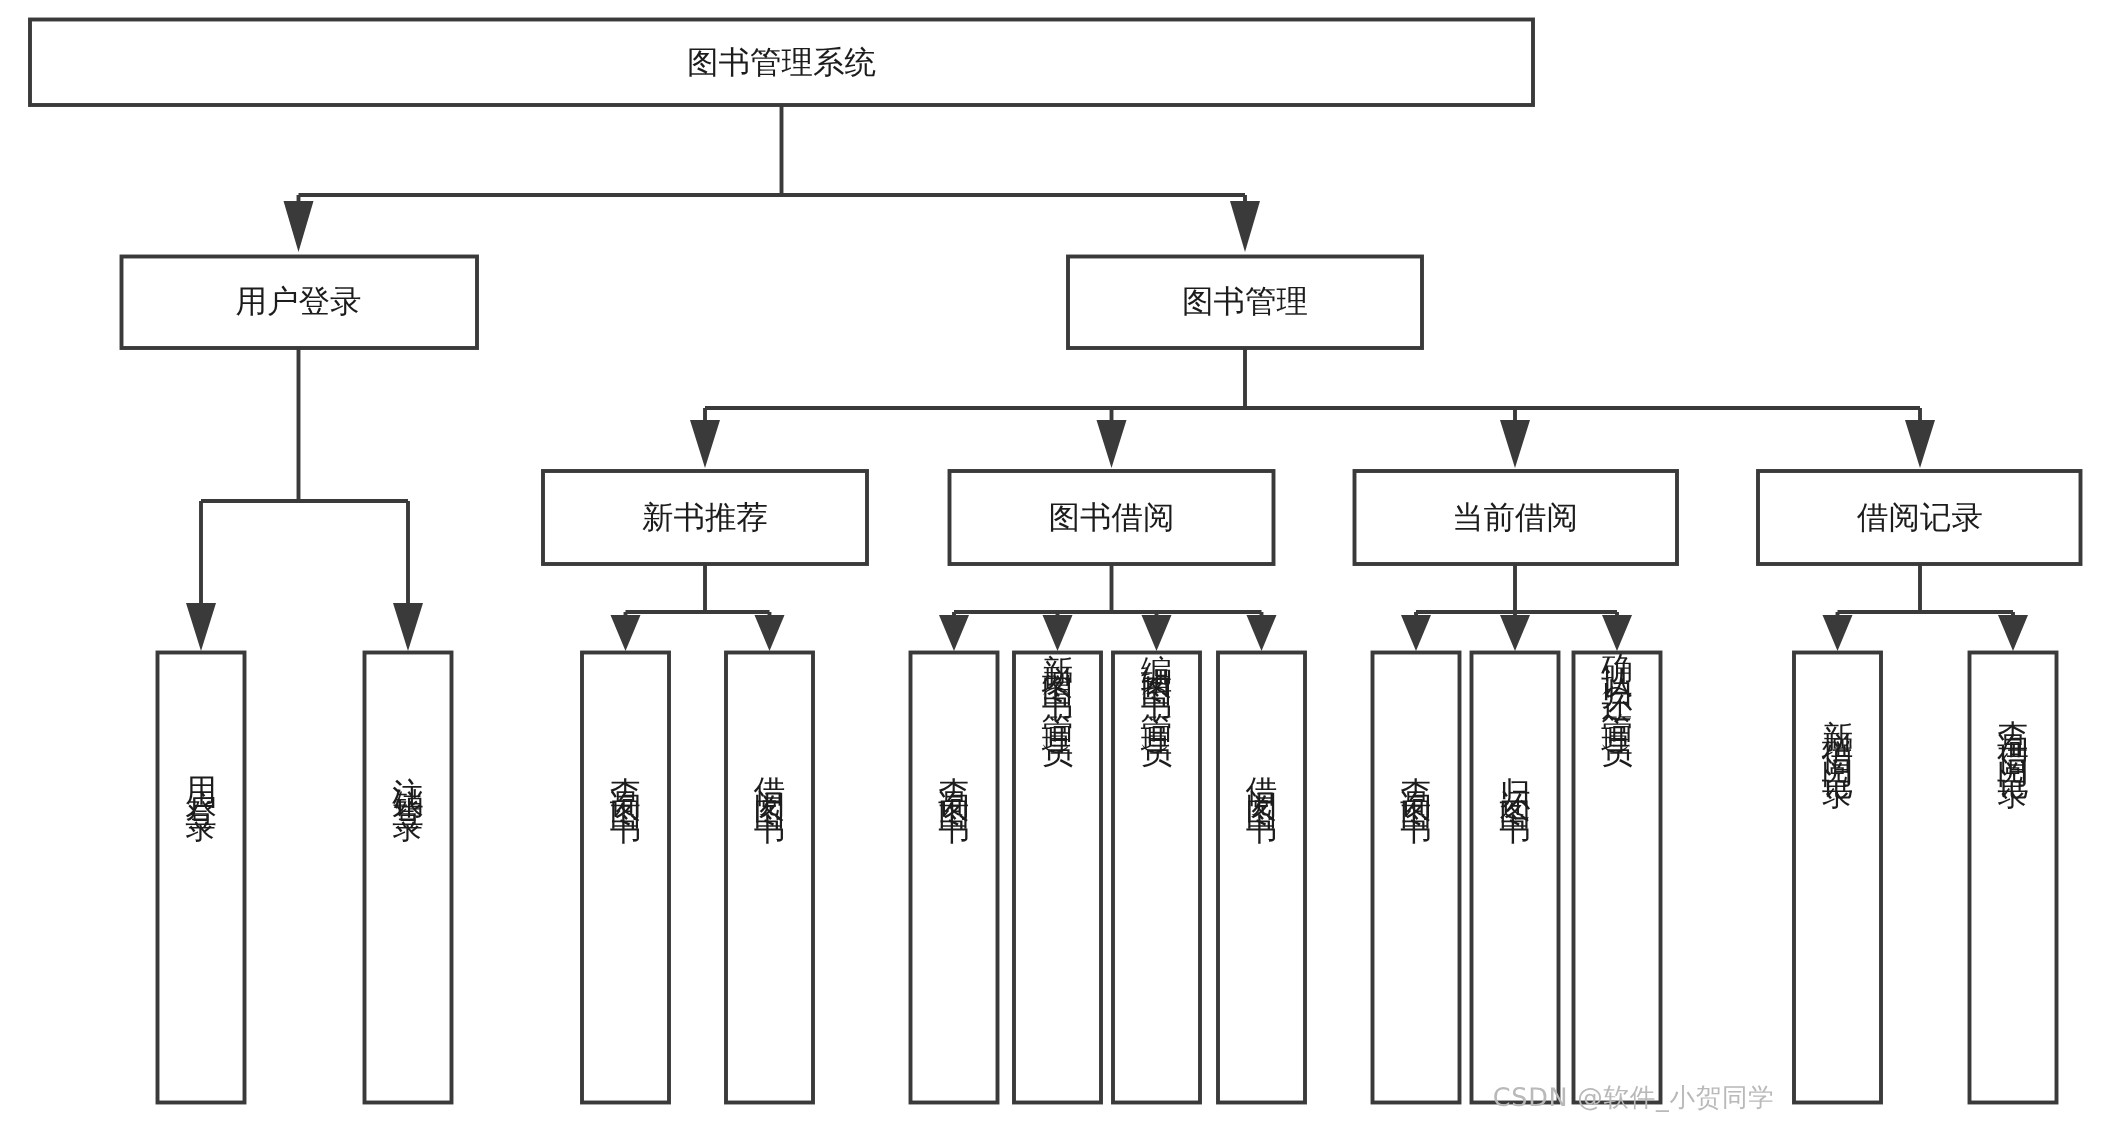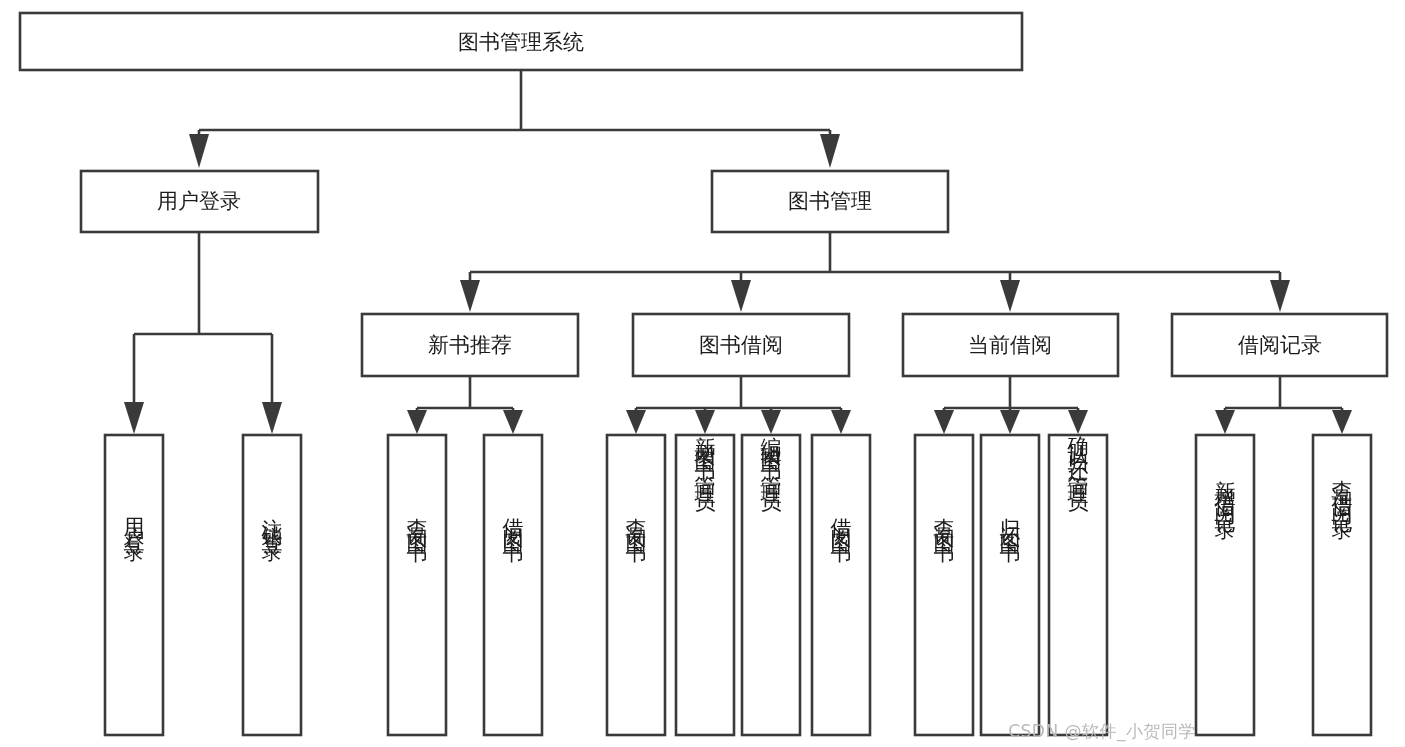--- a/index.html
+++ b/index.html
@@ -48,21 +48,21 @@
     dominant-baseline: middle;
   }
   .node-label-vertical {
     fill: #1c1c1c;
     font-family: "DejaVu Sans", "Liberation Sans", sans-serif;
     font-size: 21px;
     text-anchor: middle;
   }
   .watermark-text {
     position: absolute;
-    right: 8px;
+    right: 21px;
     bottom: 4px;
     font-family: "DejaVu Sans", "Liberation Sans", sans-serif;
     font-size: 17px;
     color: #b9b9b9;
     letter-spacing: 0.5px;
     white-space: nowrap;
     pointer-events: none;
   }
 </style>
 </head>

